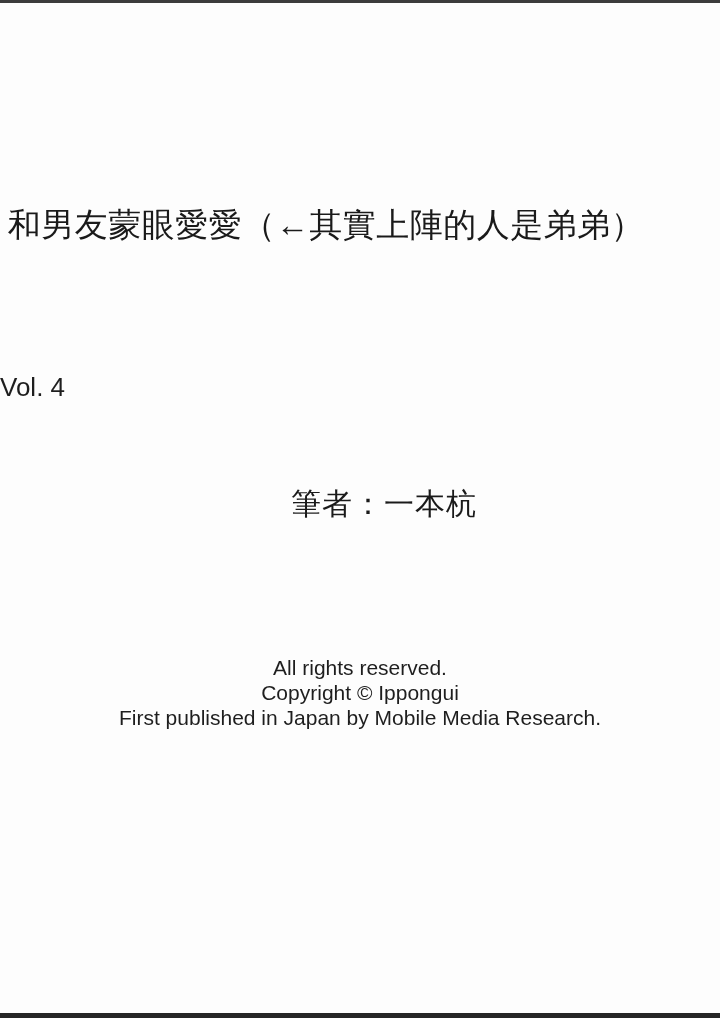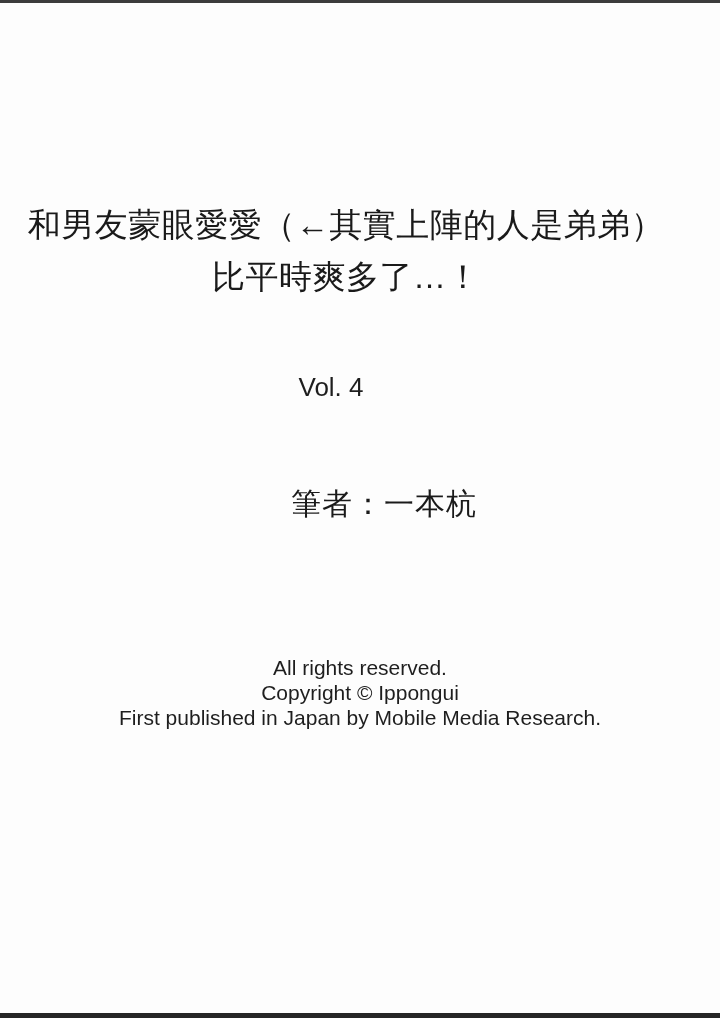--- a/index.html
+++ b/index.html
@@ -34,28 +34,27 @@
     position: absolute;
     top: 199px;
     left: 0;
     width: 652px;
     text-align: center;
     font-size: 33px;
     line-height: 52px;
     font-weight: 400;
     letter-spacing: 0.5px;
     color: #1a1a1a;
-    margin-left: 20px;
   }
   .volume {
     position: absolute;
     top: 372px;
     left: 0;
     width: 662px;
-    text-align: center;
+    text-align: left;
     font-size: 26px;
     line-height: 30px;
     color: #1e1e1e;
   }
   .author {
     position: absolute;
     top: 486px;
     left: 0;
     width: 720px;
     text-align: center;
@@ -76,21 +75,20 @@
     color: #1e1e1e;
   }
 </style>
 </head>
 <body>
 
 <div class="edge-bar top"></div>
 
 <div class="title-block">
   <div>和男友蒙眼愛愛（←其實上陣的人是弟弟）</div>
-  <div>比平時爽多了…！</div>
 </div>
 
 <div class="volume">Vol. 4</div>
 
 <div class="author">筆者：一本杭</div>
 
 <div class="copyright-block">
   <div>All rights reserved.</div>
   <div>Copyright © Ippongui</div>
   <div>First published in Japan by Mobile Media Research.</div>

